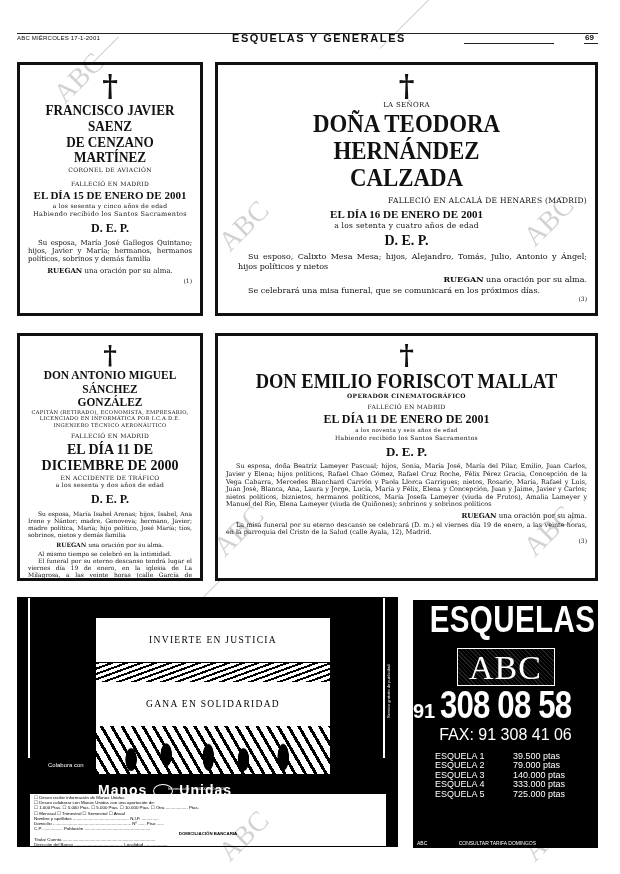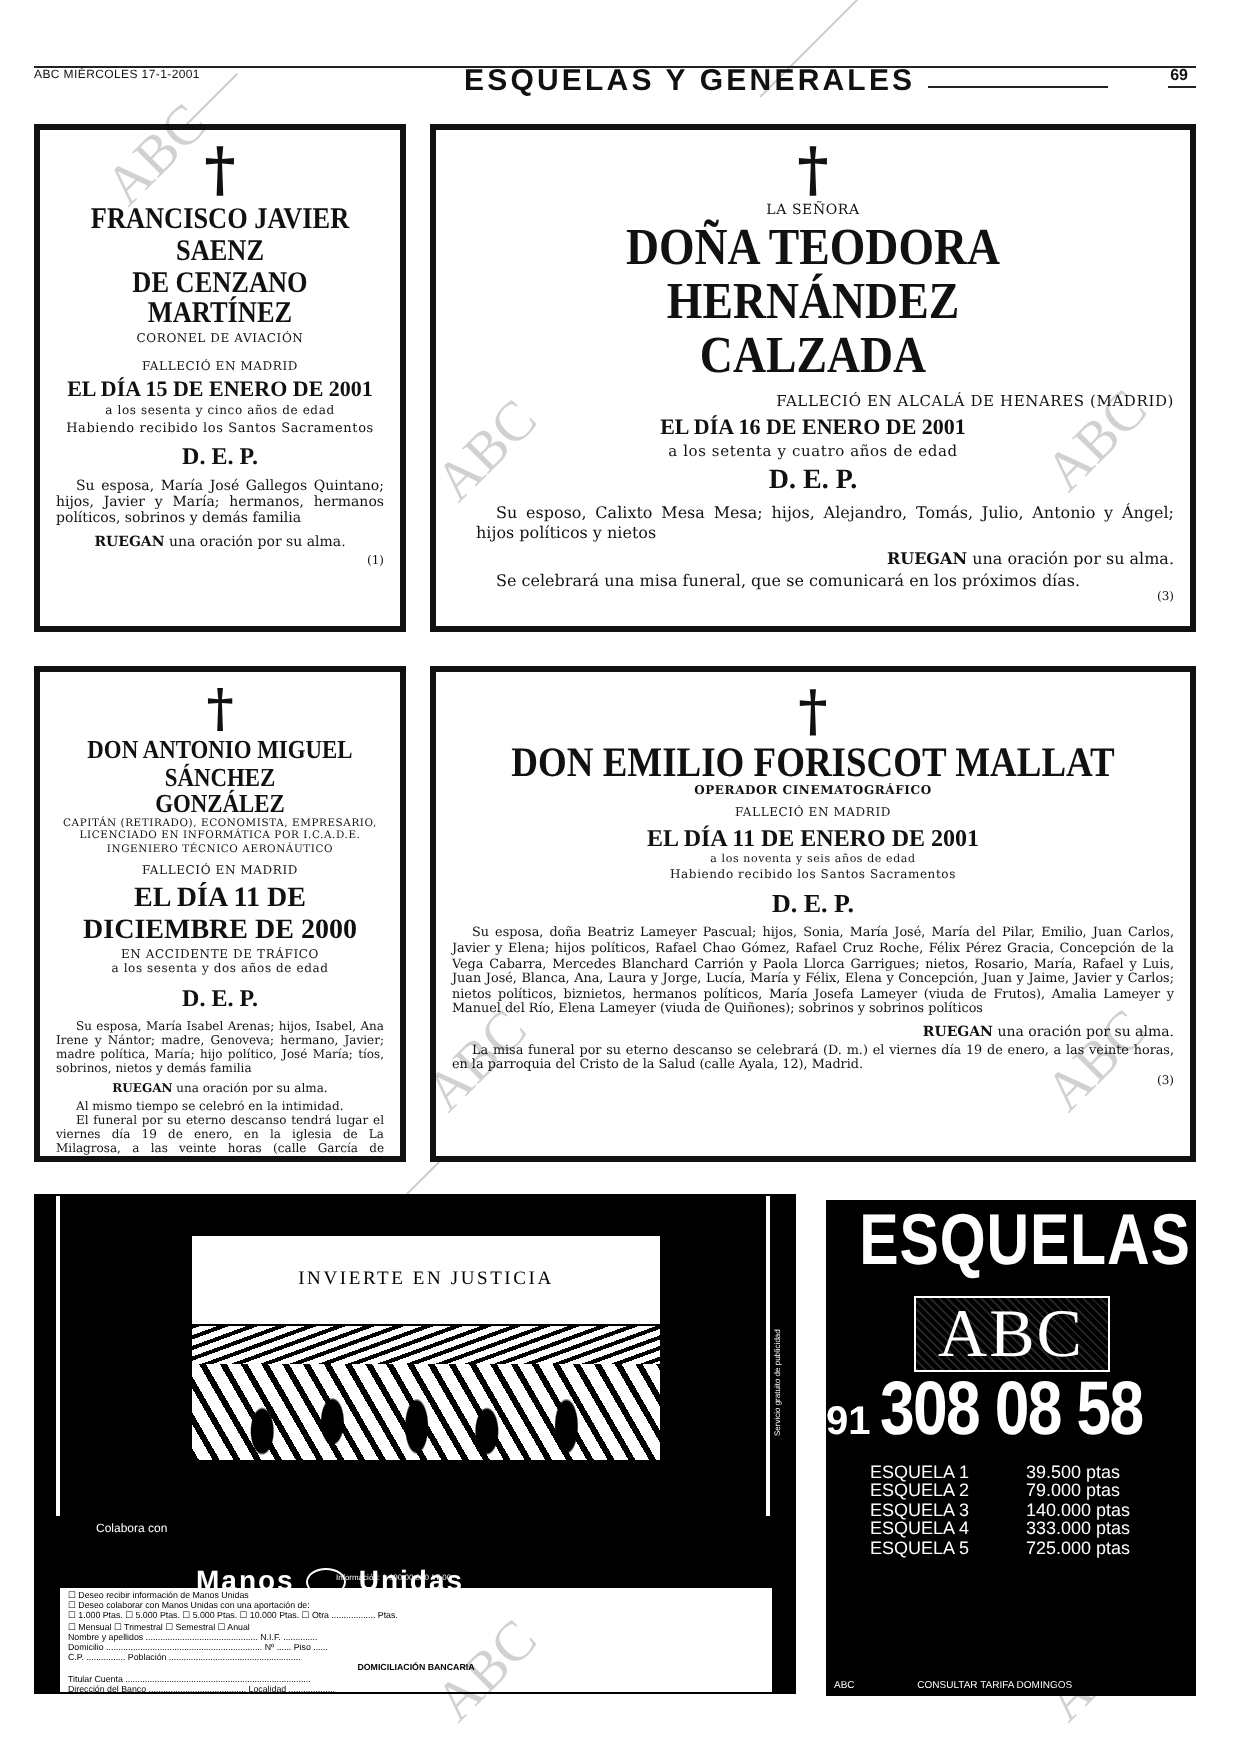--- a/index.html
+++ b/index.html
@@ -1,21 +1,21 @@
 <!DOCTYPE html>
 <html><head>
 <meta charset="utf-8">
 <style>
   * { box-sizing: border-box; margin: 0; padding: 0; }
   html, body { width: 620px; height: 874px; background: #fff; overflow: hidden; }
   body { position: relative; font-family: "DejaVu Serif", serif; color: #111; }
 
   .header { position: absolute; left: 17px; top: 33px; width: 581px; height: 12px; border-top: 1px solid #222; }
   .header .left { position: absolute; left: 0; top: 1px; font-family: "Liberation Sans", sans-serif; font-size: 6px; letter-spacing: 0.2px; }
-  .header .title { position: absolute; left: 215px; top: -2px; font-family: "Liberation Sans", sans-serif; font-weight: bold; font-size: 15px; letter-spacing: 1.6px; }
+  .header .title { position: absolute; left: 215px; top: -2px; font-family: "Liberation Sans", sans-serif; font-weight: bold; font-size: 11px; letter-spacing: 1.6px; }
   .header .page { position: absolute; right: 4px; top: -1px; font-family: "Liberation Sans", sans-serif; font-weight: bold; font-size: 8px; }
   .header .rule-r { position: absolute; left: 447px; top: 9px; width: 90px; border-top: 1px solid #222; }
   .header .rule-p { position: absolute; left: 567px; top: 9px; width: 14px; border-top: 1px solid #222; }
 
   .box { position: absolute; border: 3px solid #111; background: #fff; text-align: center; padding: 6px 8px 4px; overflow: hidden; }
   .cross { font-family: "DejaVu Serif", serif; font-weight: bold; line-height: 1; }
   .name { font-family: "Liberation Serif", serif; font-weight: bold; line-height: 1.05; transform: scaleX(0.88); transform-origin: center; }
   .small-caps { font-size: 6px; letter-spacing: 0.3px; line-height: 1.25; }
   .date { font-family: "Liberation Serif", serif; font-weight: bold; }
   .dep { font-family: "Liberation Serif", serif; font-weight: bold; margin: 3px 0; }
@@ -201,20 +201,21 @@
 
 <div id="ad-mu">
   <div class="side-l"></div>
   <div class="side-r"></div>
   <div class="vert-text">Servicio gratuito de publicidad</div>
   <div class="panel" style="top:20px;">
     <div class="panel-head">INVIERTE EN JUSTICIA</div>
     <div class="furrows"></div>
   </div>
   <div class="panel" style="top:84px;">
+    <div class="panel-head">GANA EN SOLIDARIDAD</div>
     <div class="plants"></div>
   </div>
   <div class="colabora">Colabora con</div>
   <div class="brand">
     <span>Manos</span><span class="globe"></span><span>Unidas</span>
   </div>
   <div class="tel">Información: 1 000 00 000 / 7 00</div>
   <div class="form">
     <div>☐ Deseo recibir información de Manos Unidas</div>
     <div>☐ Deseo colaborar con Manos Unidas con una aportación de:</div>
@@ -230,20 +231,21 @@
   </div>
 </div>
 
 <div id="ad-esq">
   <div class="esq-title">ESQUELAS</div>
   <div class="logo">ABC</div>
   <div class="phone">
     <span class="pre">91</span>
     <span class="num">308 08 58</span>
   </div>
+  <div class="fax">FAX: 91 308 41 06</div>
   <div class="prices">
     <div><span style="width:78px;">ESQUELA 1</span><span>39.500 ptas</span></div>
     <div><span style="width:78px;">ESQUELA 2</span><span>79.000 ptas</span></div>
     <div><span style="width:78px;">ESQUELA 3</span><span>140.000 ptas</span></div>
     <div><span style="width:78px;">ESQUELA 4</span><span>333.000 ptas</span></div>
     <div><span style="width:78px;">ESQUELA 5</span><span>725.000 ptas</span></div>
   </div>
   <div class="footer">
     <span>ABC</span>
     <span class="consult">CONSULTAR TARIFA DOMINGOS</span>

